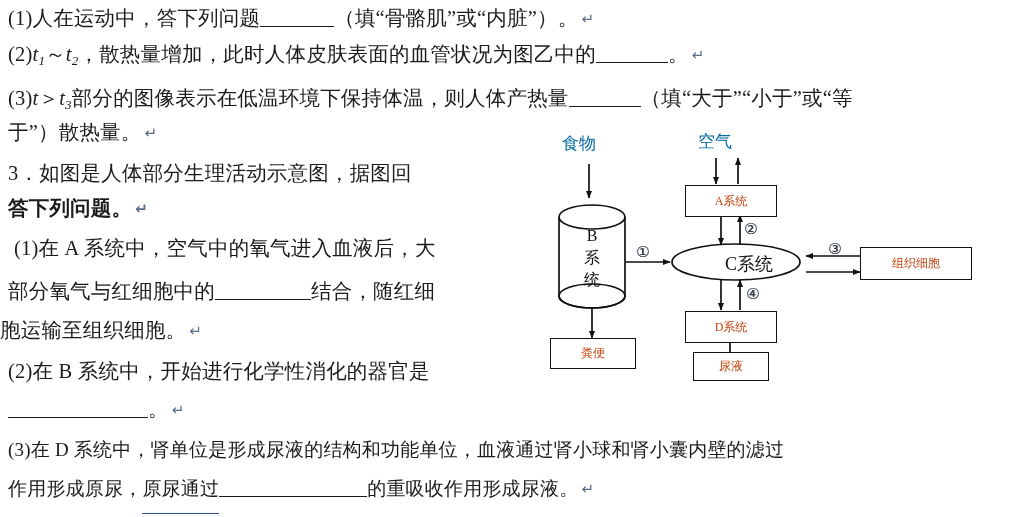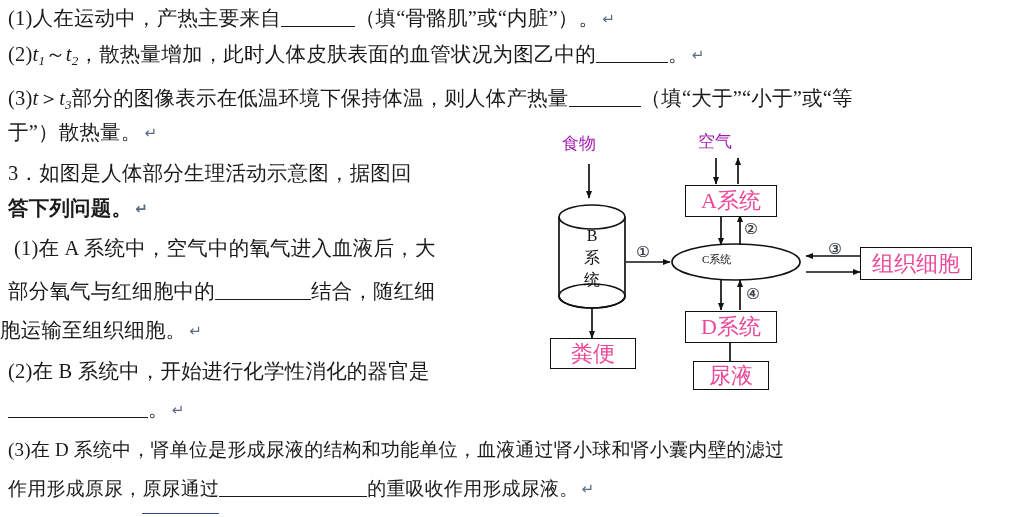--- a/index.html
+++ b/index.html
@@ -76,35 +76,35 @@
     top: 132px;
     width: 486px;
     height: 262px;
   }
   #diagram svg { display: block; }
 
   .dg-label {
     position: absolute;
     font-family: "Liberation Serif", "DejaVu Serif", serif;
     font-size: 17px;
-    color: #a21caf;
+    color: #0369a1;
     white-space: nowrap;
     text-align: center;
     line-height: 1.12;
   }
   .dg-box {
     position: absolute;
     border: 1.7px solid #111;
     background: #fff;
     display: flex;
     align-items: center;
     justify-content: center;
     font-family: "Liberation Serif", "DejaVu Serif", serif;
-    font-size: 22px;
-    color: #ec4899;
+    font-size: 12px;
+    color: #c2410c;
     white-space: nowrap;
   }
   .dg-circ {
     position: absolute;
     font-family: "DejaVu Sans", sans-serif;
     font-size: 15px;
     color: #3a3a3a;
     text-shadow: 0.4px 0 0 #6b7da3;
   }
   .cyl-text {
@@ -112,32 +112,33 @@
     text-align: center;
     font-family: "Liberation Serif", "DejaVu Serif", serif;
     font-size: 16px;
     line-height: 1.18;
     color: #111;
     width: 60px;
   }
   .ell-text {
     position: absolute;
     font-family: "Liberation Serif", "DejaVu Serif", serif;
-    font-size: 11px;
+    font-size: 18px;
     color: #111;
     white-space: nowrap;
+    margin-left: 23px;
   }
 </style>
 </head>
 <body>
 
 <div id="page">
 
   <div class="line" style="left:8px; top:8px;">
-    <span>(1)</span><span>人在运动中，产热主要来自</span><span class="blank blank-a"></span><span>（填“骨骼肌”或“内脏”）。</span><span class="pil">↵</span>
+    <span>(1)</span><span>人在运动中，答下列问题</span><span class="blank blank-a"></span><span>（填“骨骼肌”或“内脏”）。</span><span class="pil">↵</span>
   </div>
 
   <div class="line" style="left:8px; top:44px;">
     <span>(2)</span><span class="ital">t</span><span class="sub">1</span><span>～</span><span class="ital">t</span><span class="sub">2</span><span>，散热量增加，此时人体皮肤表面的血管状况为图乙中的</span><span class="blank blank-b"></span><span>。</span><span class="pil">↵</span>
   </div>
 
   <div class="line" style="left:8px; top:88px;text-align:right;">
     <span>(3)</span><span class="ital">t</span><span>＞</span><span class="ital">t</span><span class="sub">3</span><span>部分的图像表示在低温环境下保持体温，则人体产热量</span><span class="blank blank-c"></span><span>（填“大于”“小于”或“等</span>
   </div>
   <div class="line" style="left:8px; top:122px;">
@@ -227,21 +228,21 @@
     <div class="cyl-text" style="left:32px; top:139px;">统</div>
 
     <div class="dg-box" style="left:20px; top:206px; width:84px; height:29px;">粪便</div>
 
     <div class="dg-box" style="left:155px; top:53px; width:90px; height:30px;">A系统</div>
 
     <div class="ell-text" style="left:172px; top:120px;">C系统</div>
 
     <div class="dg-box" style="left:155px; top:179px; width:90px; height:30px;">D系统</div>
 
-    <div class="dg-box" style="left:163px; top:229px; width:74px; height:27px;">尿液</div>
+    <div class="dg-box" style="left:163px; top:220px; width:74px; height:27px;">尿液</div>
 
     <div class="dg-box" style="left:330px; top:115px; width:110px; height:31px;">组织细胞</div>
 
     <div class="dg-circ" style="left:106px; top:111px;">①</div>
     <div class="dg-circ" style="left:214px; top:88px;">②</div>
     <div class="dg-circ" style="left:298px; top:108px;">③</div>
     <div class="dg-circ" style="left:216px; top:153px;">④</div>
 
   </div>
 

